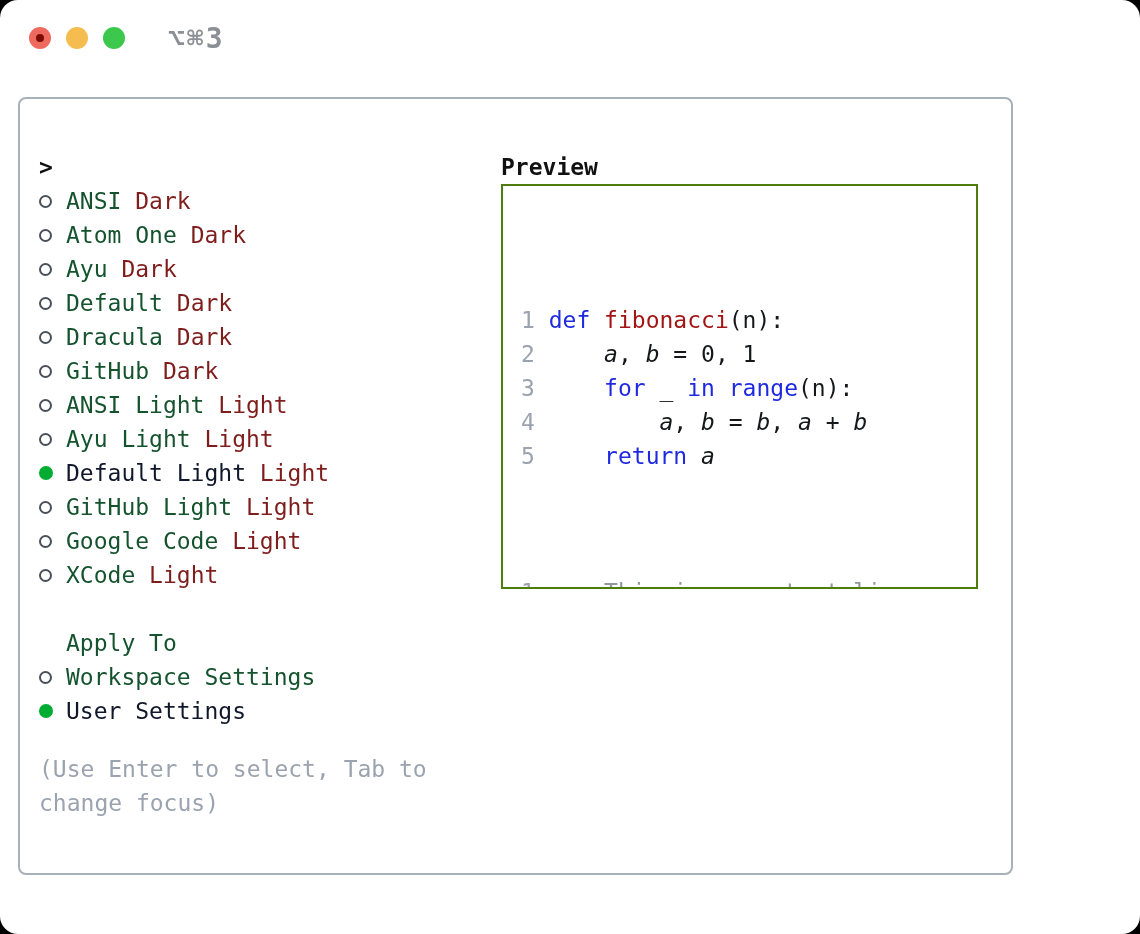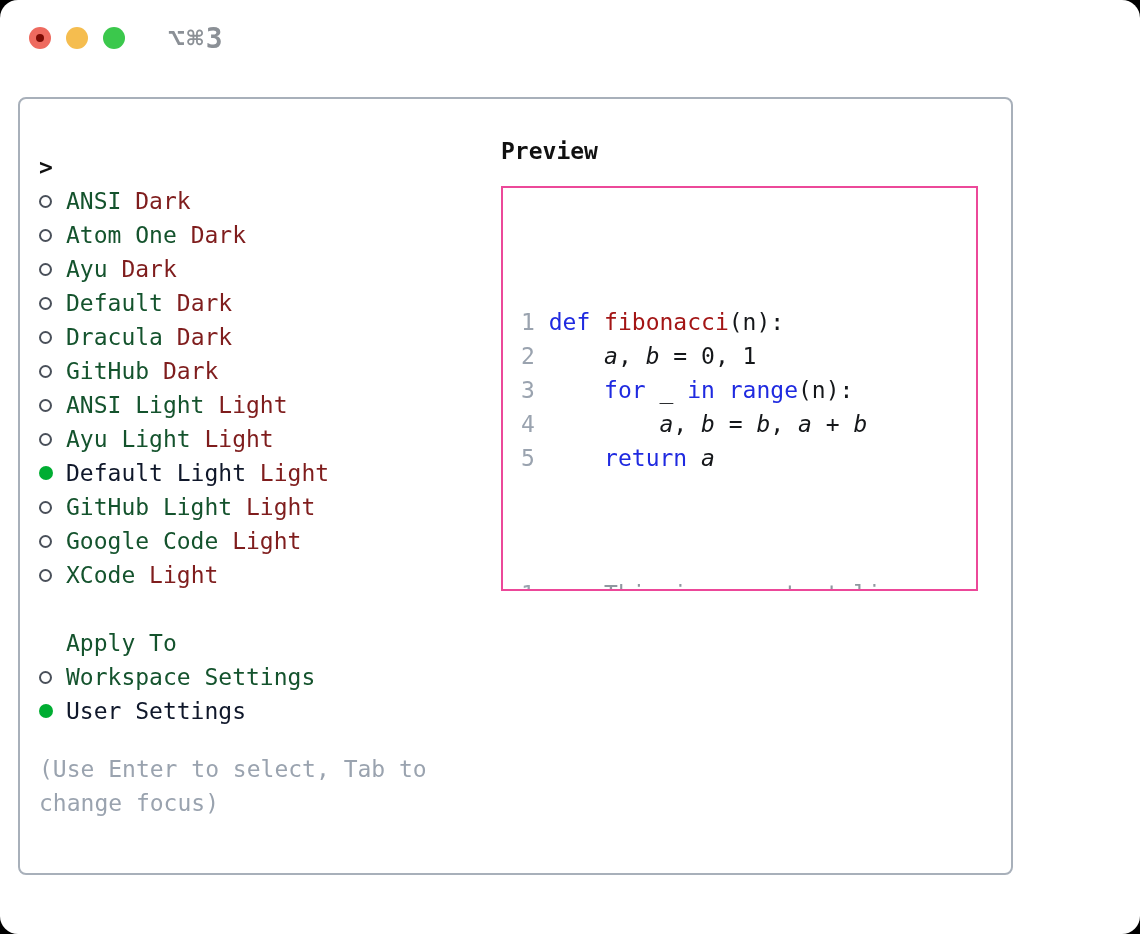--- a/index.html
+++ b/index.html
@@ -28,21 +28,21 @@
   }
 
   
   .panel {
     position:absolute; left:18px; top:97px; width:995px; height:778px;
     border:2px solid #a8b0ba; border-radius:8px; background:#fff;
     font-size:23px; line-height:34px; color:#3a4048;
   }
 
   .col-left  { position:absolute; left:19px; top:51px; width:442px; }
-  .col-right { position:absolute; left:481px; top:35px; width:506px; }
+  .col-right { position:absolute; left:481px; top:51px; width:506px; }
 
   .row { display:flex; align-items:center; height:34px; white-space:pre; }
   .marker-col { width:27px; flex:0 0 27px; display:flex; align-items:center; }
 
   .prompt-prefix { font-weight:bold; color:#111; }
   .picker-title, .preview-title { font-weight:bold; color:#111; }
 
   .circle {
     display:inline-block; width:13px; height:13px; border-radius:50%;
     border:2px solid #4a505a; background:transparent;
@@ -52,22 +52,22 @@
   .item.selected .name { color:#0f172a;text-align:right; }
   .item .tag { color:#7f1d1d; }
 
   .section-gap { height:34px; }
   .apply-title { color:#14532d; }
 
   .hint { margin-top:24px; color:#9aa3af; max-width:420px; white-space:normal; }
 
   
   .preview-box {
-    margin-top:18px; width:477px; height:405px;
-    border:2px solid #ec4899; background:#fff;
+    width:477px; height:405px;
+    border:2px solid #4d7c0f; background:#fff;
     padding:49px 27px 0 18px; white-space:pre; overflow:hidden;
   }
   .pline { height:34px; white-space:pre; }
   .lnum { color:#9aa3af; }
   .seg-pl { color:#15171a; }
   .seg-kw { color:#1f2ae0; }
   .seg-fn { color:#a31515; }
   .seg-v  { color:#15171a; font-style:italic; }
   .diff-block { margin-top:34px; }
   .diff-context { color:#8f979f; }

